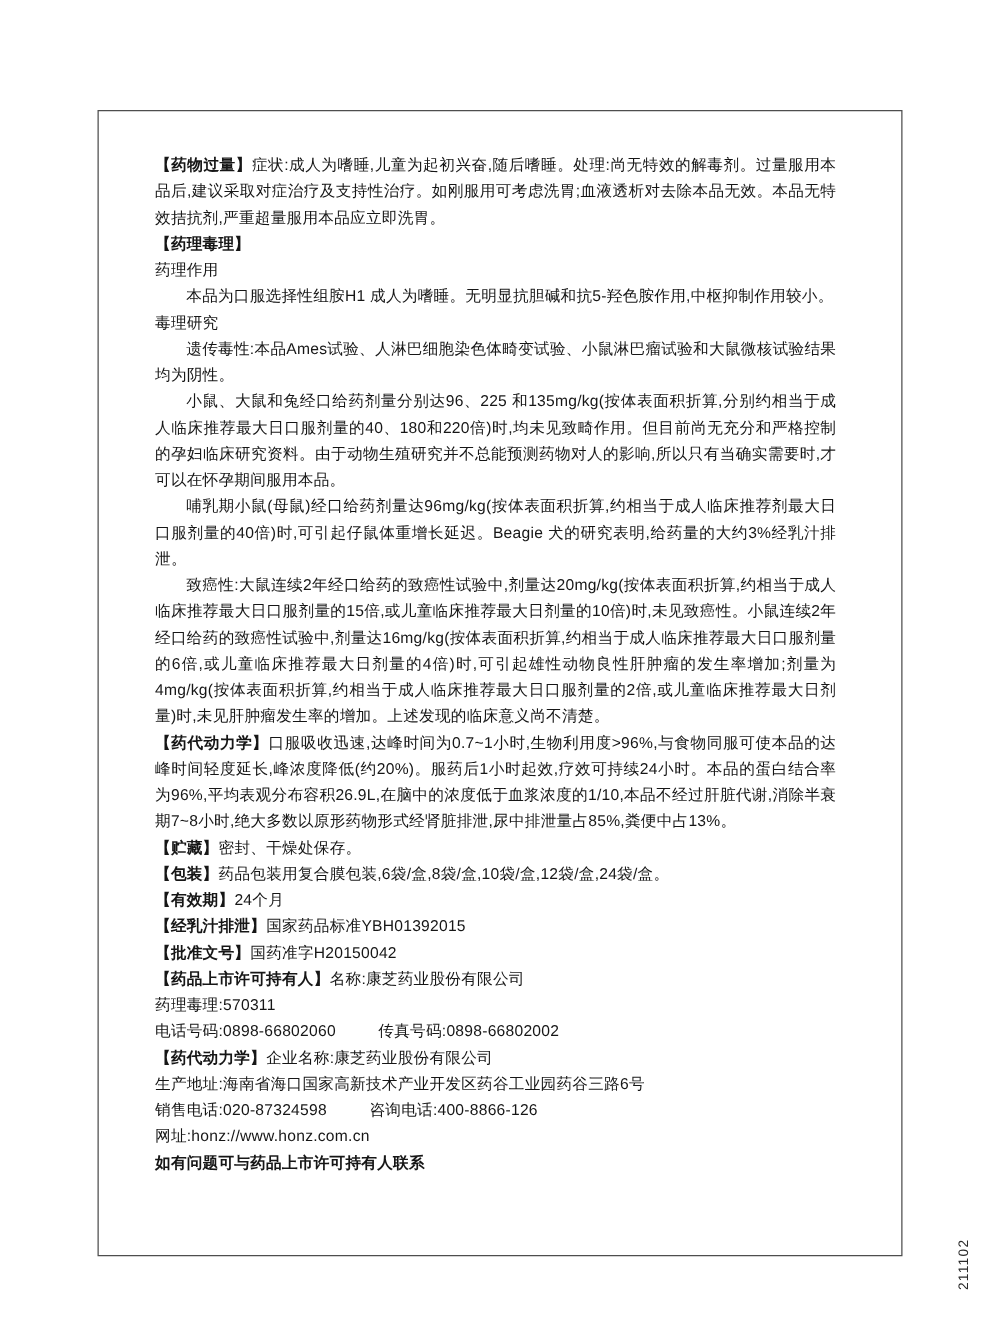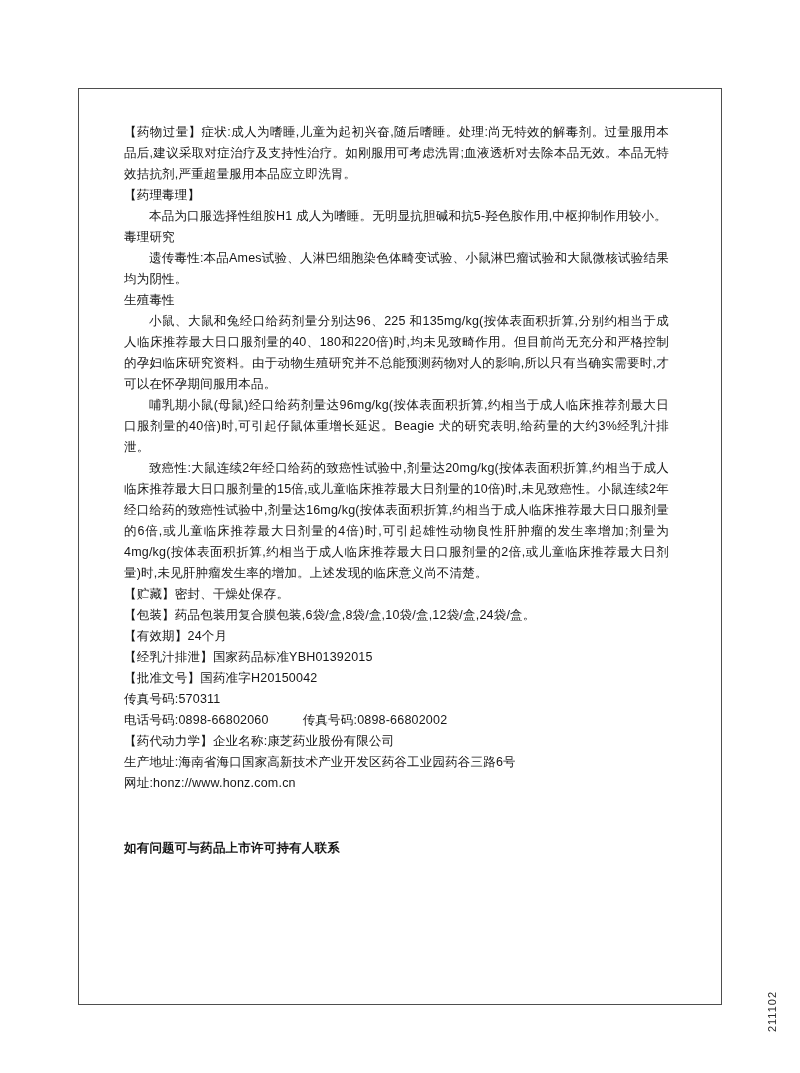--- a/index.html
+++ b/index.html
@@ -37,24 +37,23 @@
     line-height: 21px;
     text-align: justify;
     letter-spacing: 0.2px;
     color: #161616;
   }
   .doc-body p.indent {
     text-indent: 2em;
   }
   .doc-body p.bold {
     font-weight: 700;
-    margin-top: 44px;
   }
   .doc-body .label {
-    font-weight: 400;
+    font-weight: 700;
   }
   .doc-body .gap {
     display: inline-block;
     width: 34px;
   }
   .print-code {
     position: absolute;
     left: 668px;
     top: 916px;
     width: 50px;
@@ -68,33 +67,36 @@
     white-space: nowrap;
   }
 </style>
 </head>
 <body>
 
 <div class="sheet">
   <div class="doc-body" id="doc-body">
       <p><span class="label">【药物过量】</span>症状:成人为嗜睡,儿童为起初兴奋,随后嗜睡。处理:尚无特效的解毒剂。过量服用本品后,建议采取对症治疗及支持性治疗。如刚服用可考虑洗胃;血液透析对去除本品无效。本品无特效拮抗剂,严重超量服用本品应立即洗胃。</p>
       <p><span class="label">【药理毒理】</span></p>
+      <p>药理作用</p>
       <p class="indent">本品为口服选择性组胺H1 成人为嗜睡。无明显抗胆碱和抗5-羟色胺作用,中枢抑制作用较小。</p>
       <p>毒理研究</p>
       <p class="indent">遗传毒性:本品Ames试验、人淋巴细胞染色体畸变试验、小鼠淋巴瘤试验和大鼠微核试验结果均为阴性。</p>
-      <p>生殖毒性</p>
       <p class="indent">小鼠、大鼠和兔经口给药剂量分别达96、225 和135mg/kg(按体表面积折算,分别约相当于成人临床推荐最大日口服剂量的40、180和220倍)时,均未见致畸作用。但目前尚无充分和严格控制的孕妇临床研究资料。由于动物生殖研究并不总能预测药物对人的影响,所以只有当确实需要时,才可以在怀孕期间服用本品。</p>
       <p class="indent">哺乳期小鼠(母鼠)经口给药剂量达96mg/kg(按体表面积折算,约相当于成人临床推荐剂最大日口服剂量的40倍)时,可引起仔鼠体重增长延迟。Beagie 犬的研究表明,给药量的大约3%经乳汁排泄。</p>
       <p class="indent">致癌性:大鼠连续2年经口给药的致癌性试验中,剂量达20mg/kg(按体表面积折算,约相当于成人临床推荐最大日口服剂量的15倍,或儿童临床推荐最大日剂量的10倍)时,未见致癌性。小鼠连续2年经口给药的致癌性试验中,剂量达16mg/kg(按体表面积折算,约相当于成人临床推荐最大日口服剂量的6倍,或儿童临床推荐最大日剂量的4倍)时,可引起雄性动物良性肝肿瘤的发生率增加;剂量为4mg/kg(按体表面积折算,约相当于成人临床推荐最大日口服剂量的2倍,或儿童临床推荐最大日剂量)时,未见肝肿瘤发生率的增加。上述发现的临床意义尚不清楚。</p>
+      <p><span class="label">【药代动力学】</span>口服吸收迅速,达峰时间为0.7~1小时,生物利用度&gt;96%,与食物同服可使本品的达峰时间轻度延长,峰浓度降低(约20%)。服药后1小时起效,疗效可持续24小时。本品的蛋白结合率为96%,平均表观分布容积26.9L,在脑中的浓度低于血浆浓度的1/10,本品不经过肝脏代谢,消除半衰期7~8小时,绝大多数以原形药物形式经肾脏排泄,尿中排泄量占85%,粪便中占13%。</p>
       <p><span class="label">【贮藏】</span>密封、干燥处保存。</p>
       <p><span class="label">【包装】</span>药品包装用复合膜包装,6袋/盒,8袋/盒,10袋/盒,12袋/盒,24袋/盒。</p>
       <p><span class="label">【有效期】</span>24个月</p>
       <p><span class="label">【经乳汁排泄】</span>国家药品标准YBH01392015</p>
       <p><span class="label">【批准文号】</span>国药准字H20150042</p>
-      <p>传真号码:570311</p>
+      <p><span class="label">【药品上市许可持有人】</span>名称:康芝药业股份有限公司</p>
+      <p>药理毒理:570311</p>
       <p>电话号码:0898-66802060<span class="gap"></span>传真号码:0898-66802002</p>
       <p><span class="label">【药代动力学】</span>企业名称:康芝药业股份有限公司</p>
       <p>生产地址:海南省海口国家高新技术产业开发区药谷工业园药谷三路6号</p>
+      <p>销售电话:020-87324598<span class="gap"></span>咨询电话:400-8866-126</p>
       <p>网址:honz://www.honz.com.cn</p>
       <p class="bold">如有问题可与药品上市许可持有人联系</p>
     </div>
   <span class="print-code">211102</span>
 </div>
 
 </body></html>

